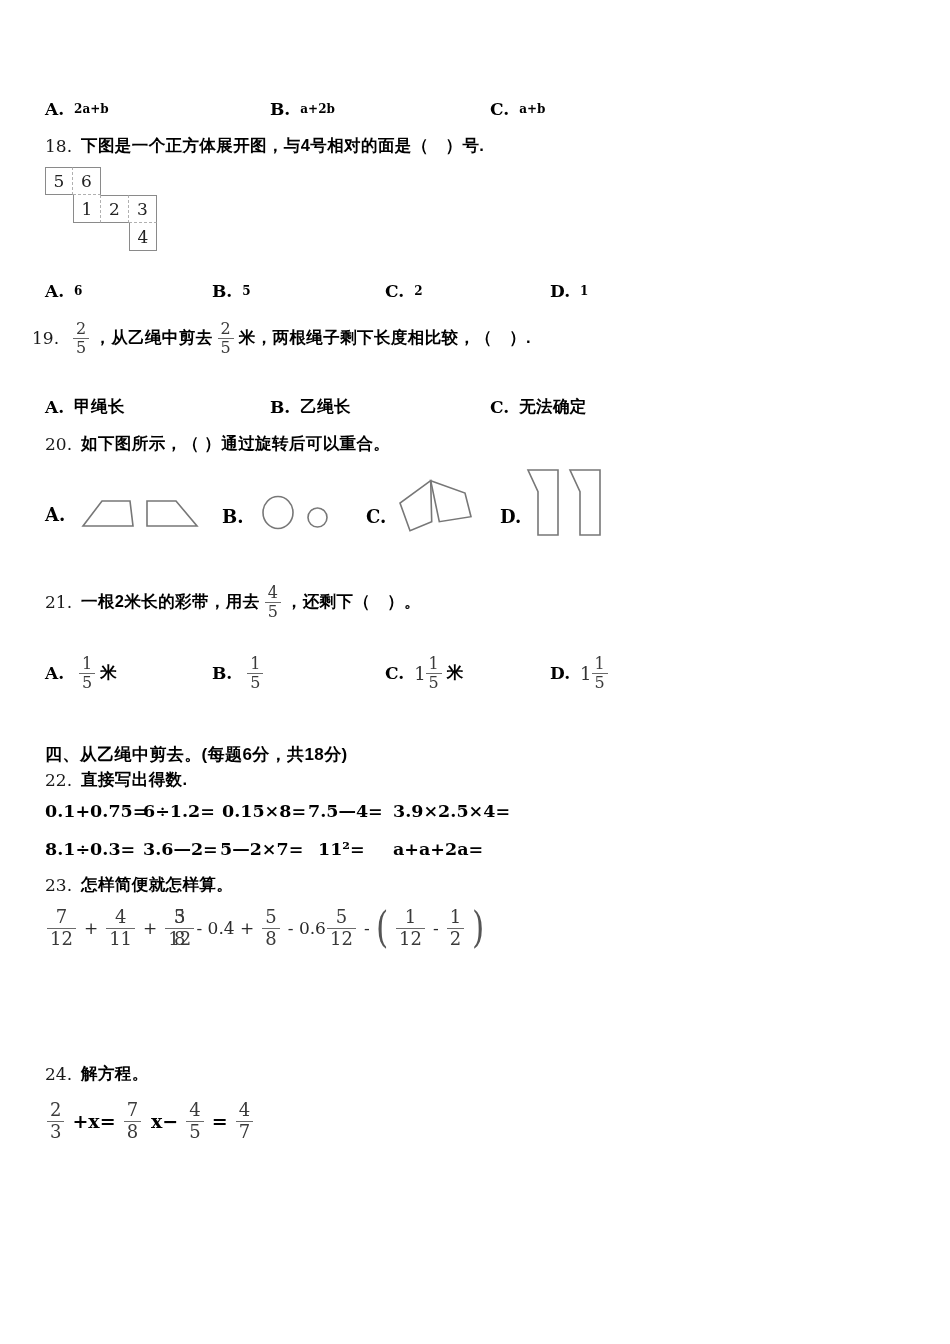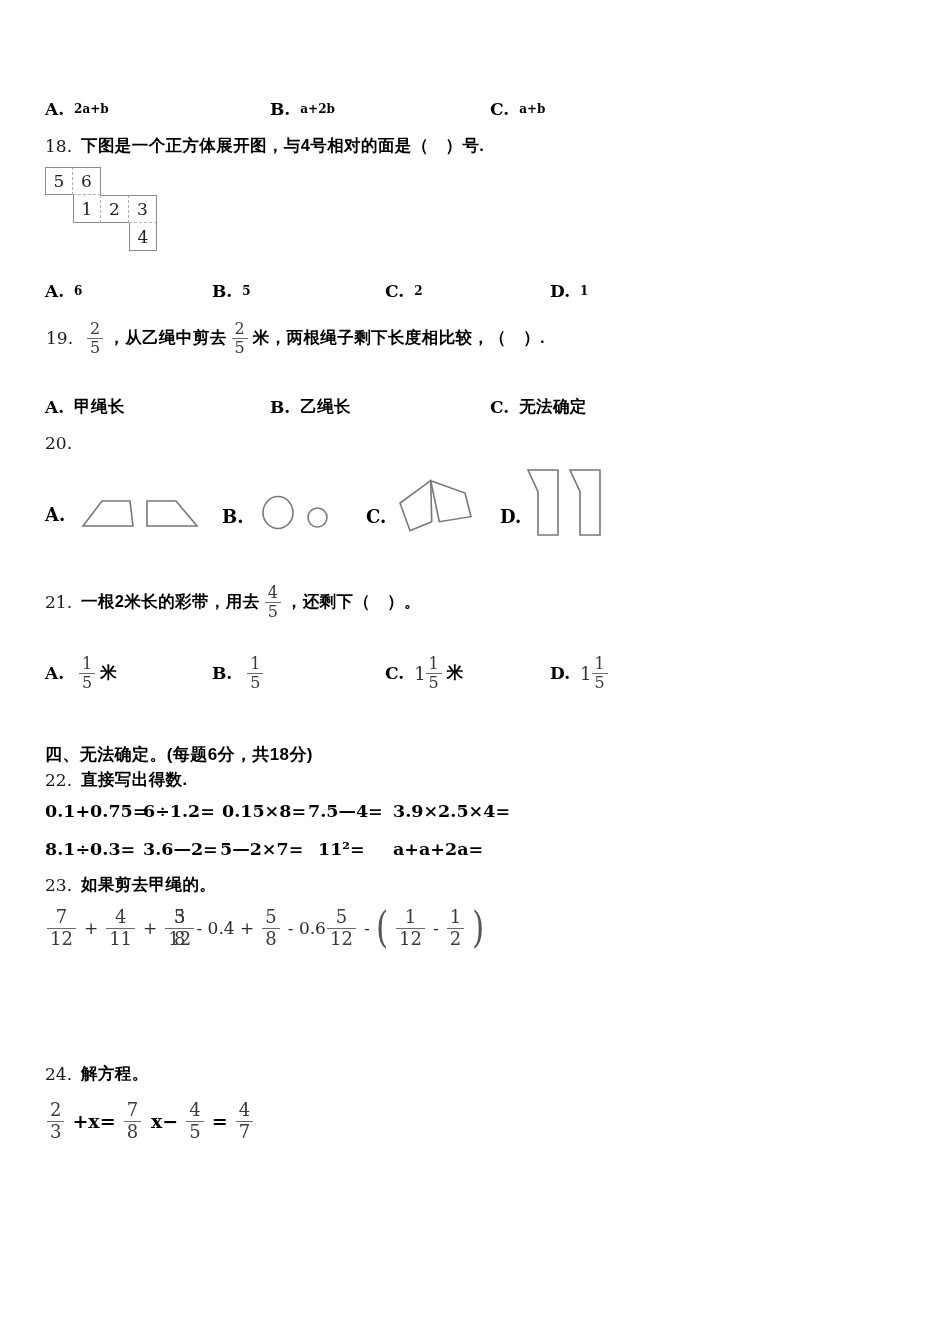--- a/index.html
+++ b/index.html
@@ -89,21 +89,21 @@
     <span class="opt" style="left:385px">
       <span class="opt-lbl">C.</span>
       <span class="serif-b">2</span>
     </span>
     <span class="opt" style="left:550px">
       <span class="opt-lbl">D.</span>
       <span class="serif-b">1</span>
     </span>
   </div>
 
-  <div class="abs stem" style="left:46px;top:310px;height:56px">
+  <div class="abs stem" style="left:32px;top:310px;height:56px">
     <span class="qnum">19.</span>
     <span class="frac">
         <span class="fr-n">2</span>
         <span class="fr-d">5</span>
       </span>
     <span class="cn">，从乙绳中剪去</span>
     <span class="frac">
         <span class="fr-n">2</span>
         <span class="fr-d">5</span>
       </span>
@@ -120,20 +120,21 @@
       <span class="cn">乙绳长</span>
     </span>
     <span class="opt" style="left:490px">
       <span class="opt-lbl">C.</span>
       <span class="cn">无法确定</span>
     </span>
   </div>
 
   <div class="abs stem" style="left:45px;top:433px">
     <span class="qnum">20.</span>
+    <span class="cn">如下图所示，（ ）通过旋转后可以重合。</span>
   </div>
 
   <span class="shape-label" style="left:45px;top:504px">A.</span>
   <svg style="left:80px;top:498px" width="125" height="32" viewBox="0 0 125 32">
     <polygon class="ln" points="22,3 50,3 53,28 3,28"></polygon>
     <polygon class="ln" points="67,3 96,3 117,28 67,28"></polygon>
   </svg>
 
   <span class="shape-label" style="left:222px;top:506px">B.</span>
   <svg style="left:260px;top:494px" width="72" height="38" viewBox="0 0 72 38">
@@ -192,21 +193,21 @@
       <span class="opt-lbl">D.</span>
       <span class="whole">1</span>
       <span class="frac" style="margin-left:0">
           <span class="fr-n">1</span>
           <span class="fr-d">5</span>
         </span>
     </span>
   </div>
 
   <div class="abs" style="left:45px;top:743px">
-    <span class="cn" style="font-size:17px">四、无法确定。(每题6分，共18分)</span>
+    <span class="cn" style="font-size:17px">四、从乙绳中剪去。(每题6分，共18分)</span>
   </div>
 
   <div class="abs stem" style="left:45px;top:769px">
     <span class="qnum">22.</span>
     <span class="cn">直接写出得数.</span>
   </div>
 
   <span class="calc" style="left:45px;top:801px">0.1+0.75=</span>
   <span class="calc" style="left:143px;top:801px">6÷1.2=</span>
   <span class="calc" style="left:222px;top:801px">0.15×8=</span>
@@ -214,21 +215,21 @@
   <span class="calc" style="left:393px;top:801px">3.9×2.5×4=</span>
 
   <span class="calc" style="left:45px;top:839px">8.1÷0.3=</span>
   <span class="calc" style="left:143px;top:839px">3.6—2=</span>
   <span class="calc" style="left:220px;top:839px">5—2×7=</span>
   <span class="calc" style="left:318px;top:839px">11²=</span>
   <span class="calc" style="left:393px;top:839px">a+a+2a=</span>
 
   <div class="abs stem" style="left:45px;top:874px">
     <span class="qnum">23.</span>
-    <span class="cn">如果剪去甲绳的。</span>
+    <span class="cn">怎样简便就怎样算。</span>
   </div>
 
   <div class="expr" style="left:42px;top:900px;height:56px">
     <span class="frac frac-lg">
         <span class="fr-n">7</span>
         <span class="fr-d">12</span>
       </span>
     <span class="frop">+</span>
     <span class="frac frac-lg">
         <span class="fr-n">4</span>

